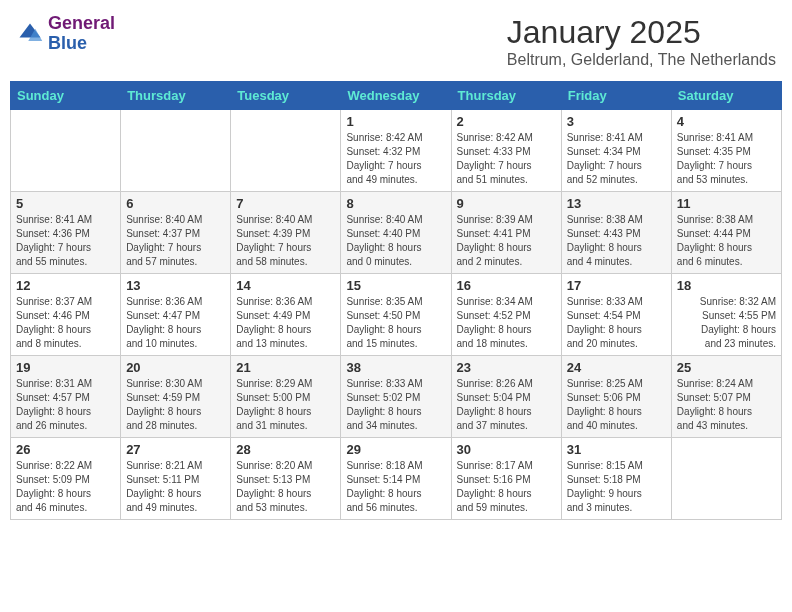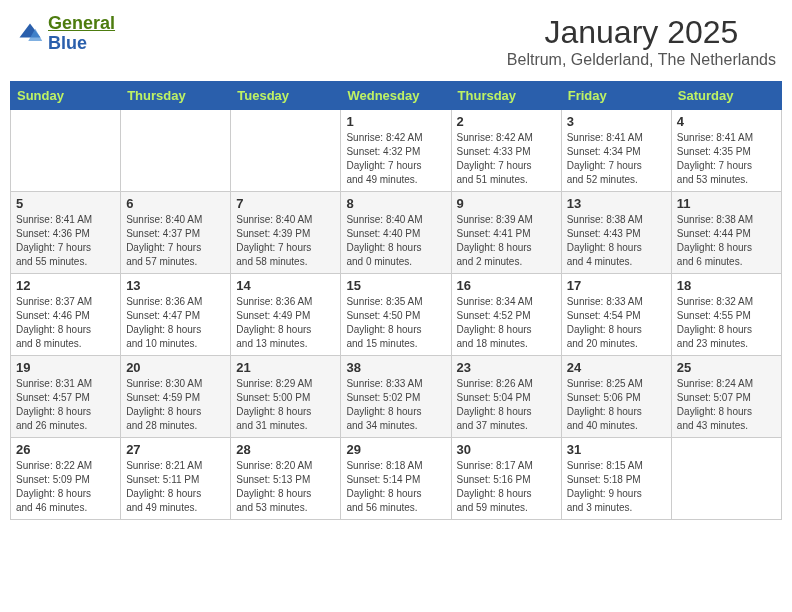--- a/index.html
+++ b/index.html
@@ -23,52 +23,51 @@
       gap: 4px;
     }
     .logo-text {
       display: flex;
       flex-direction: column;
       line-height: 1.1;
     }
     .logo-general {
       font-size: 18px;
       font-weight: bold;
-      color: #4d7c0f;
-      text-decoration: underline;
+      color: #701a75;
     }
     .logo-blue {
       font-size: 18px;
       font-weight: bold;
       color: #2a5fac;
     }
     .logo-icon {
       width: 28px;
       height: 28px;
     }
     .title-block {
-      text-align: center;
+      text-align: left;
     }
     .cal-title {
       font-size: 32px;
       font-weight: 300;
       color: #333;
     }
     .cal-subtitle {
       font-size: 16px;
       color: #555;
     }
     table {
       width: 100%;
       border-collapse: collapse;
       table-layout: fixed;
     }
     th {
       background-color: #2a5fac;
-      color: #bef264;
+      color: #5eead4;
       text-align: left;
       padding: 6px 6px;
       font-size: 13px;
       font-weight: bold;
       border: 1px solid #2a5fac;
     }
     td {
       border: 1px solid #ccc;
       vertical-align: top;
       padding: 4px 5px;
@@ -252,21 +251,21 @@
         </td>
         <td>
           <span class="day-number">17</span>
           <div class="day-info" style="white-space: pre-line;">Sunrise: 8:33 AM
 Sunset: 4:54 PM
 Daylight: 8 hours
 and 20 minutes.</div>
         </td>
         <td>
           <span class="day-number">18</span>
-          <div class="day-info" style="white-space: pre-line;">Sunrise: 8:32 AM
+          <div class="day-info" style="white-space: pre-line; text-align: right;">Sunrise: 8:32 AM
 Sunset: 4:55 PM
 Daylight: 8 hours
 and 23 minutes.</div>
         </td>
       </tr>
       <tr>
         <td>
           <span class="day-number">19</span>
           <div class="day-info" style="white-space: pre-line;">Sunrise: 8:31 AM
 Sunset: 4:57 PM

